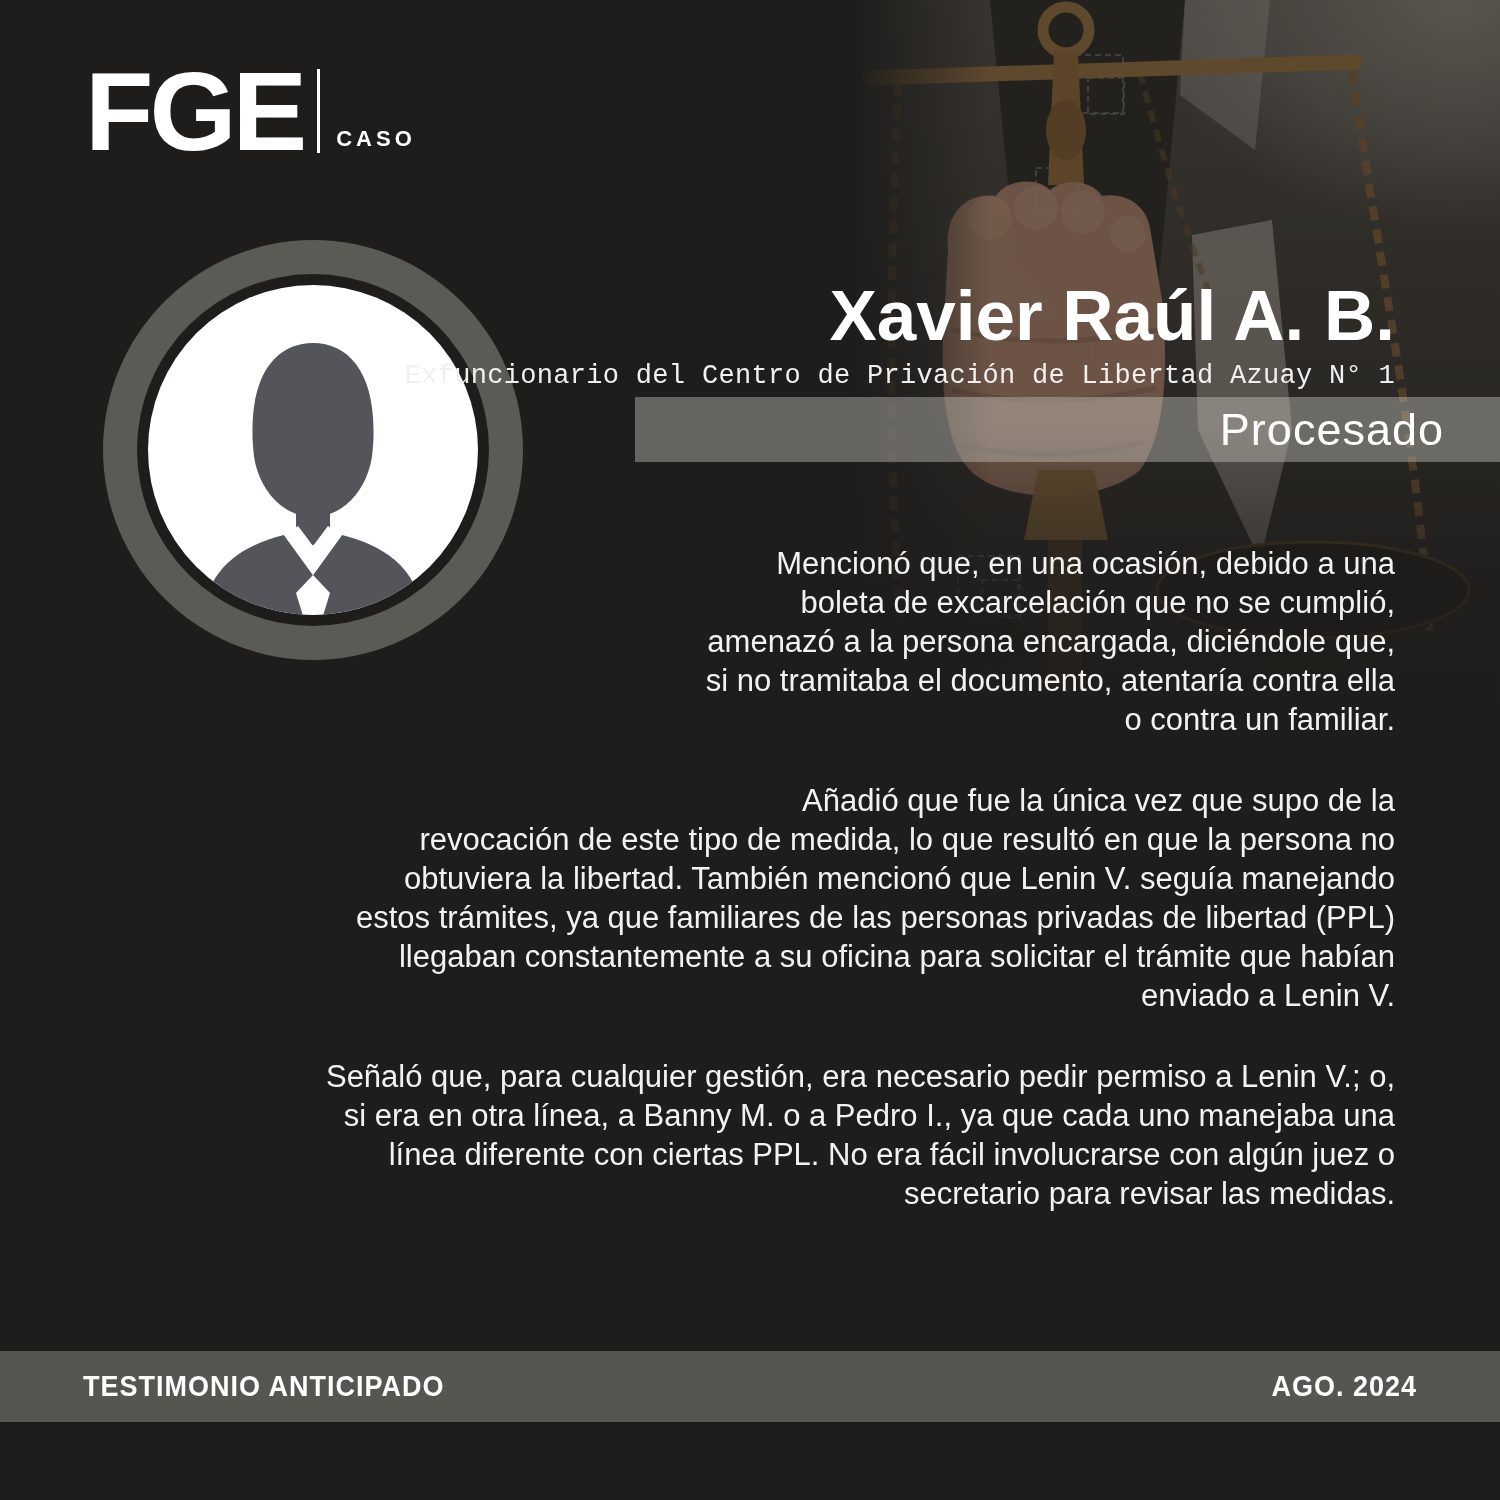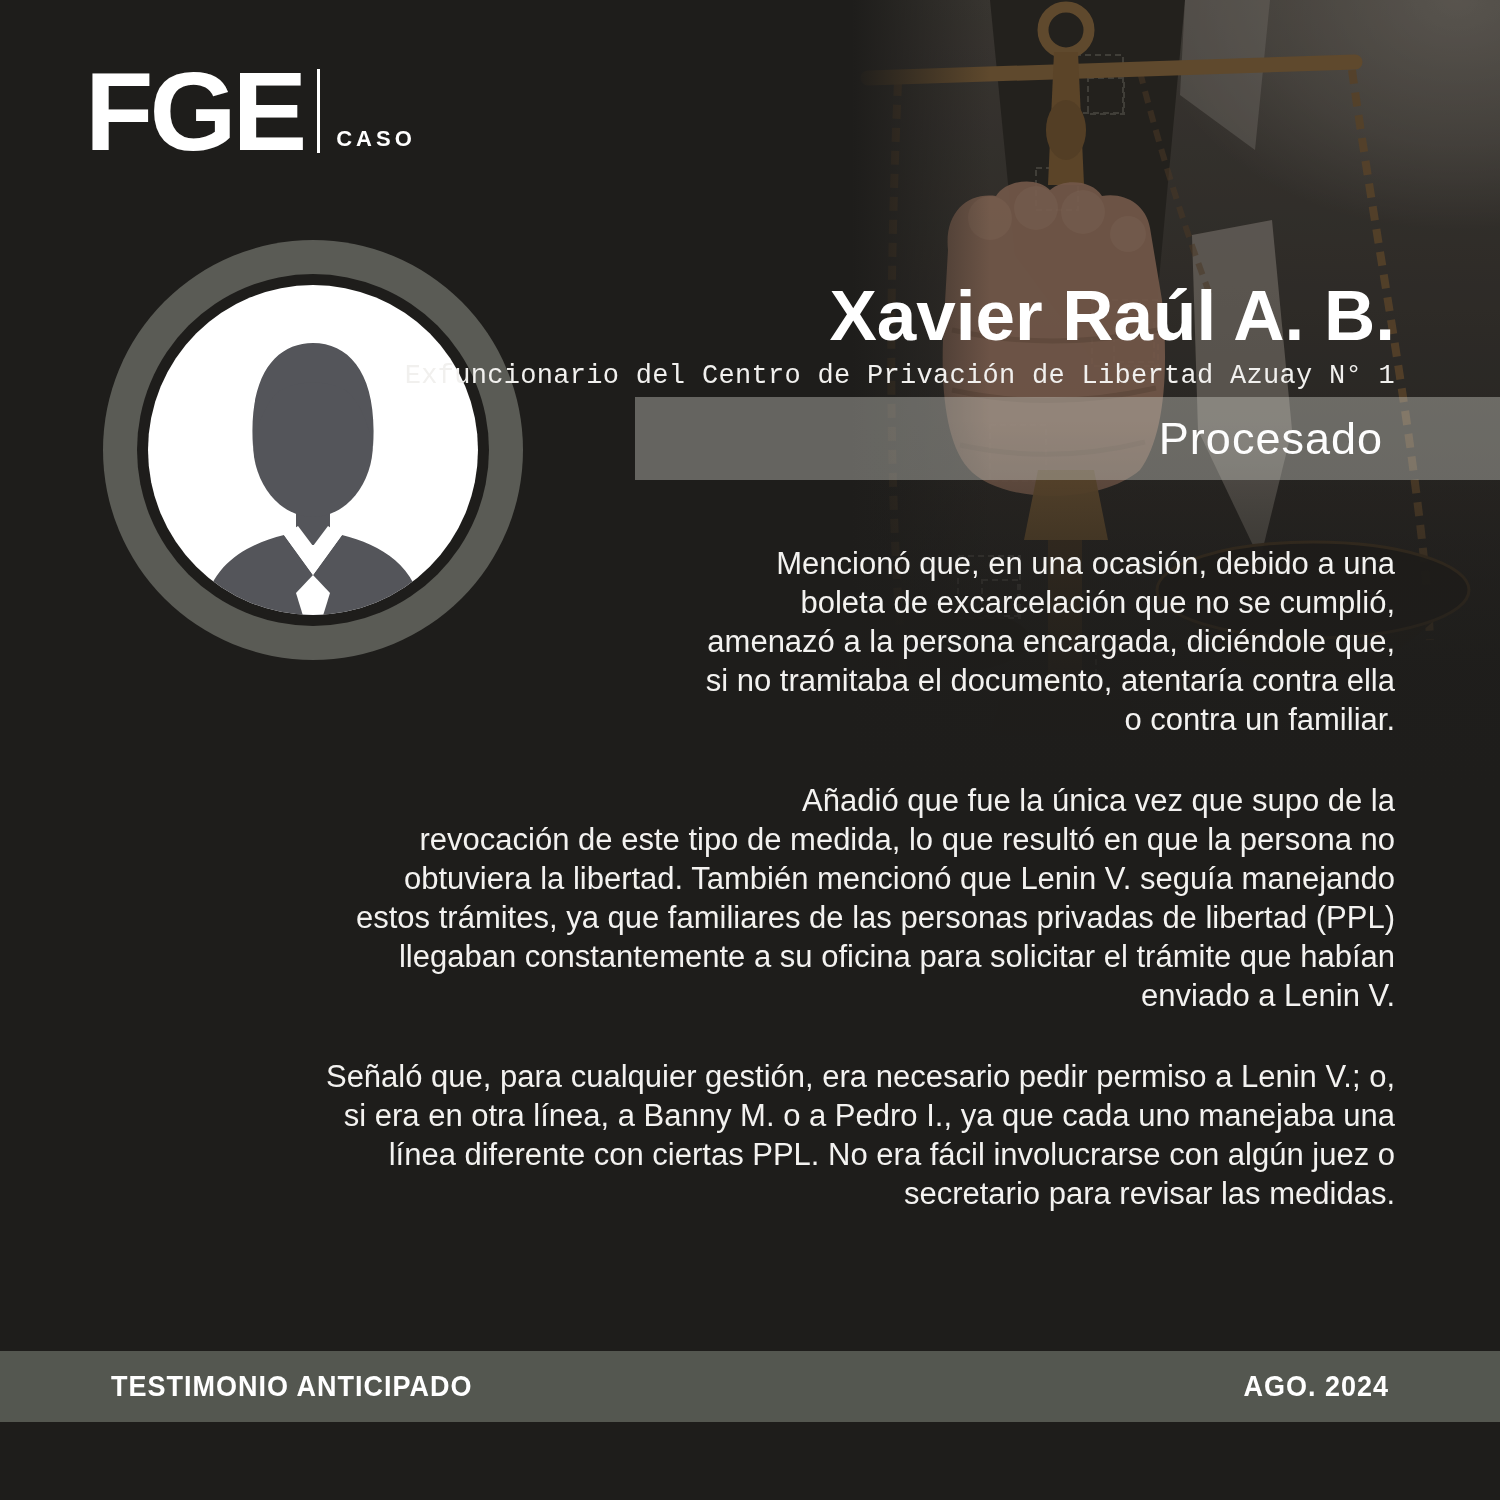--- a/index.html
+++ b/index.html
@@ -43,34 +43,34 @@
   .avatar-ring { position:absolute; inset:0; border-radius:50%; background:#5a5b55; }
   .avatar-gap  { position:absolute; inset:34px; border-radius:50%; background:#1e1d1b; }
   .avatar-inner{ position:absolute; inset:45px; border-radius:50%; background:#ffffff; overflow:hidden; }
   .avatar-inner svg { width:100%; height:100%; display:block; }
 
   
   .person-name { position:absolute; right:105px; top:280px; z-index:6;
     font-size:71px; font-weight:800; letter-spacing:0px; color:#fff; text-align:left; line-height:1; }
   .person-role { position:absolute; right:105px; top:361px; z-index:6;
     font-size:27px; font-weight:400; color:#f1f0ee; text-align:right; letter-spacing:0.3px;font-family:Liberation Mono, monospace; }
-  .status-band { position:absolute; left:635px; right:0; top:397px; height:83px; z-index:5;
+  .status-band { position:absolute; left:635px; right:0; top:397px; height:65px; z-index:5;
     background:rgba(199,200,194,0.42); display:flex; align-items:center; justify-content:flex-end;
-    padding-right:117px; }
+    padding-right:56px; }
   .status-band span { font-size:45px; font-weight:400; color:#fdfdfd; letter-spacing:1px; }
 
   
   .content { position:absolute; left:95px; right:105px; top:524px; z-index:5;
     text-align:right; font-size:31px; line-height:39px; color:#f3f2f0;margin-top:20px; }
   .content p { white-space:pre-line; margin:0 0 42px 0; }
   .content p:last-child { margin-bottom:0; }
 
   
   .footer { position:absolute; left:0; top:1351px; width:100%; height:71px; background:#545750;
-    display:flex; align-items:center; justify-content:space-between; padding:0 111px; z-index:6; }
+    display:flex; align-items:center; justify-content:space-between; padding:0 83px; z-index:6; }
   .footer span { font-size:27px; font-weight:800; letter-spacing:1px; color:#fff;
     display:inline-block; transform:scaleY(1.08); }
 </style>
 </head>
 <body>
 
 <div class="photo">
   <div class="photo-base"></div>
   <div class="photo-wall"></div>
   <svg class="photo-art" viewBox="0 0 660 880" aria-hidden="true">

